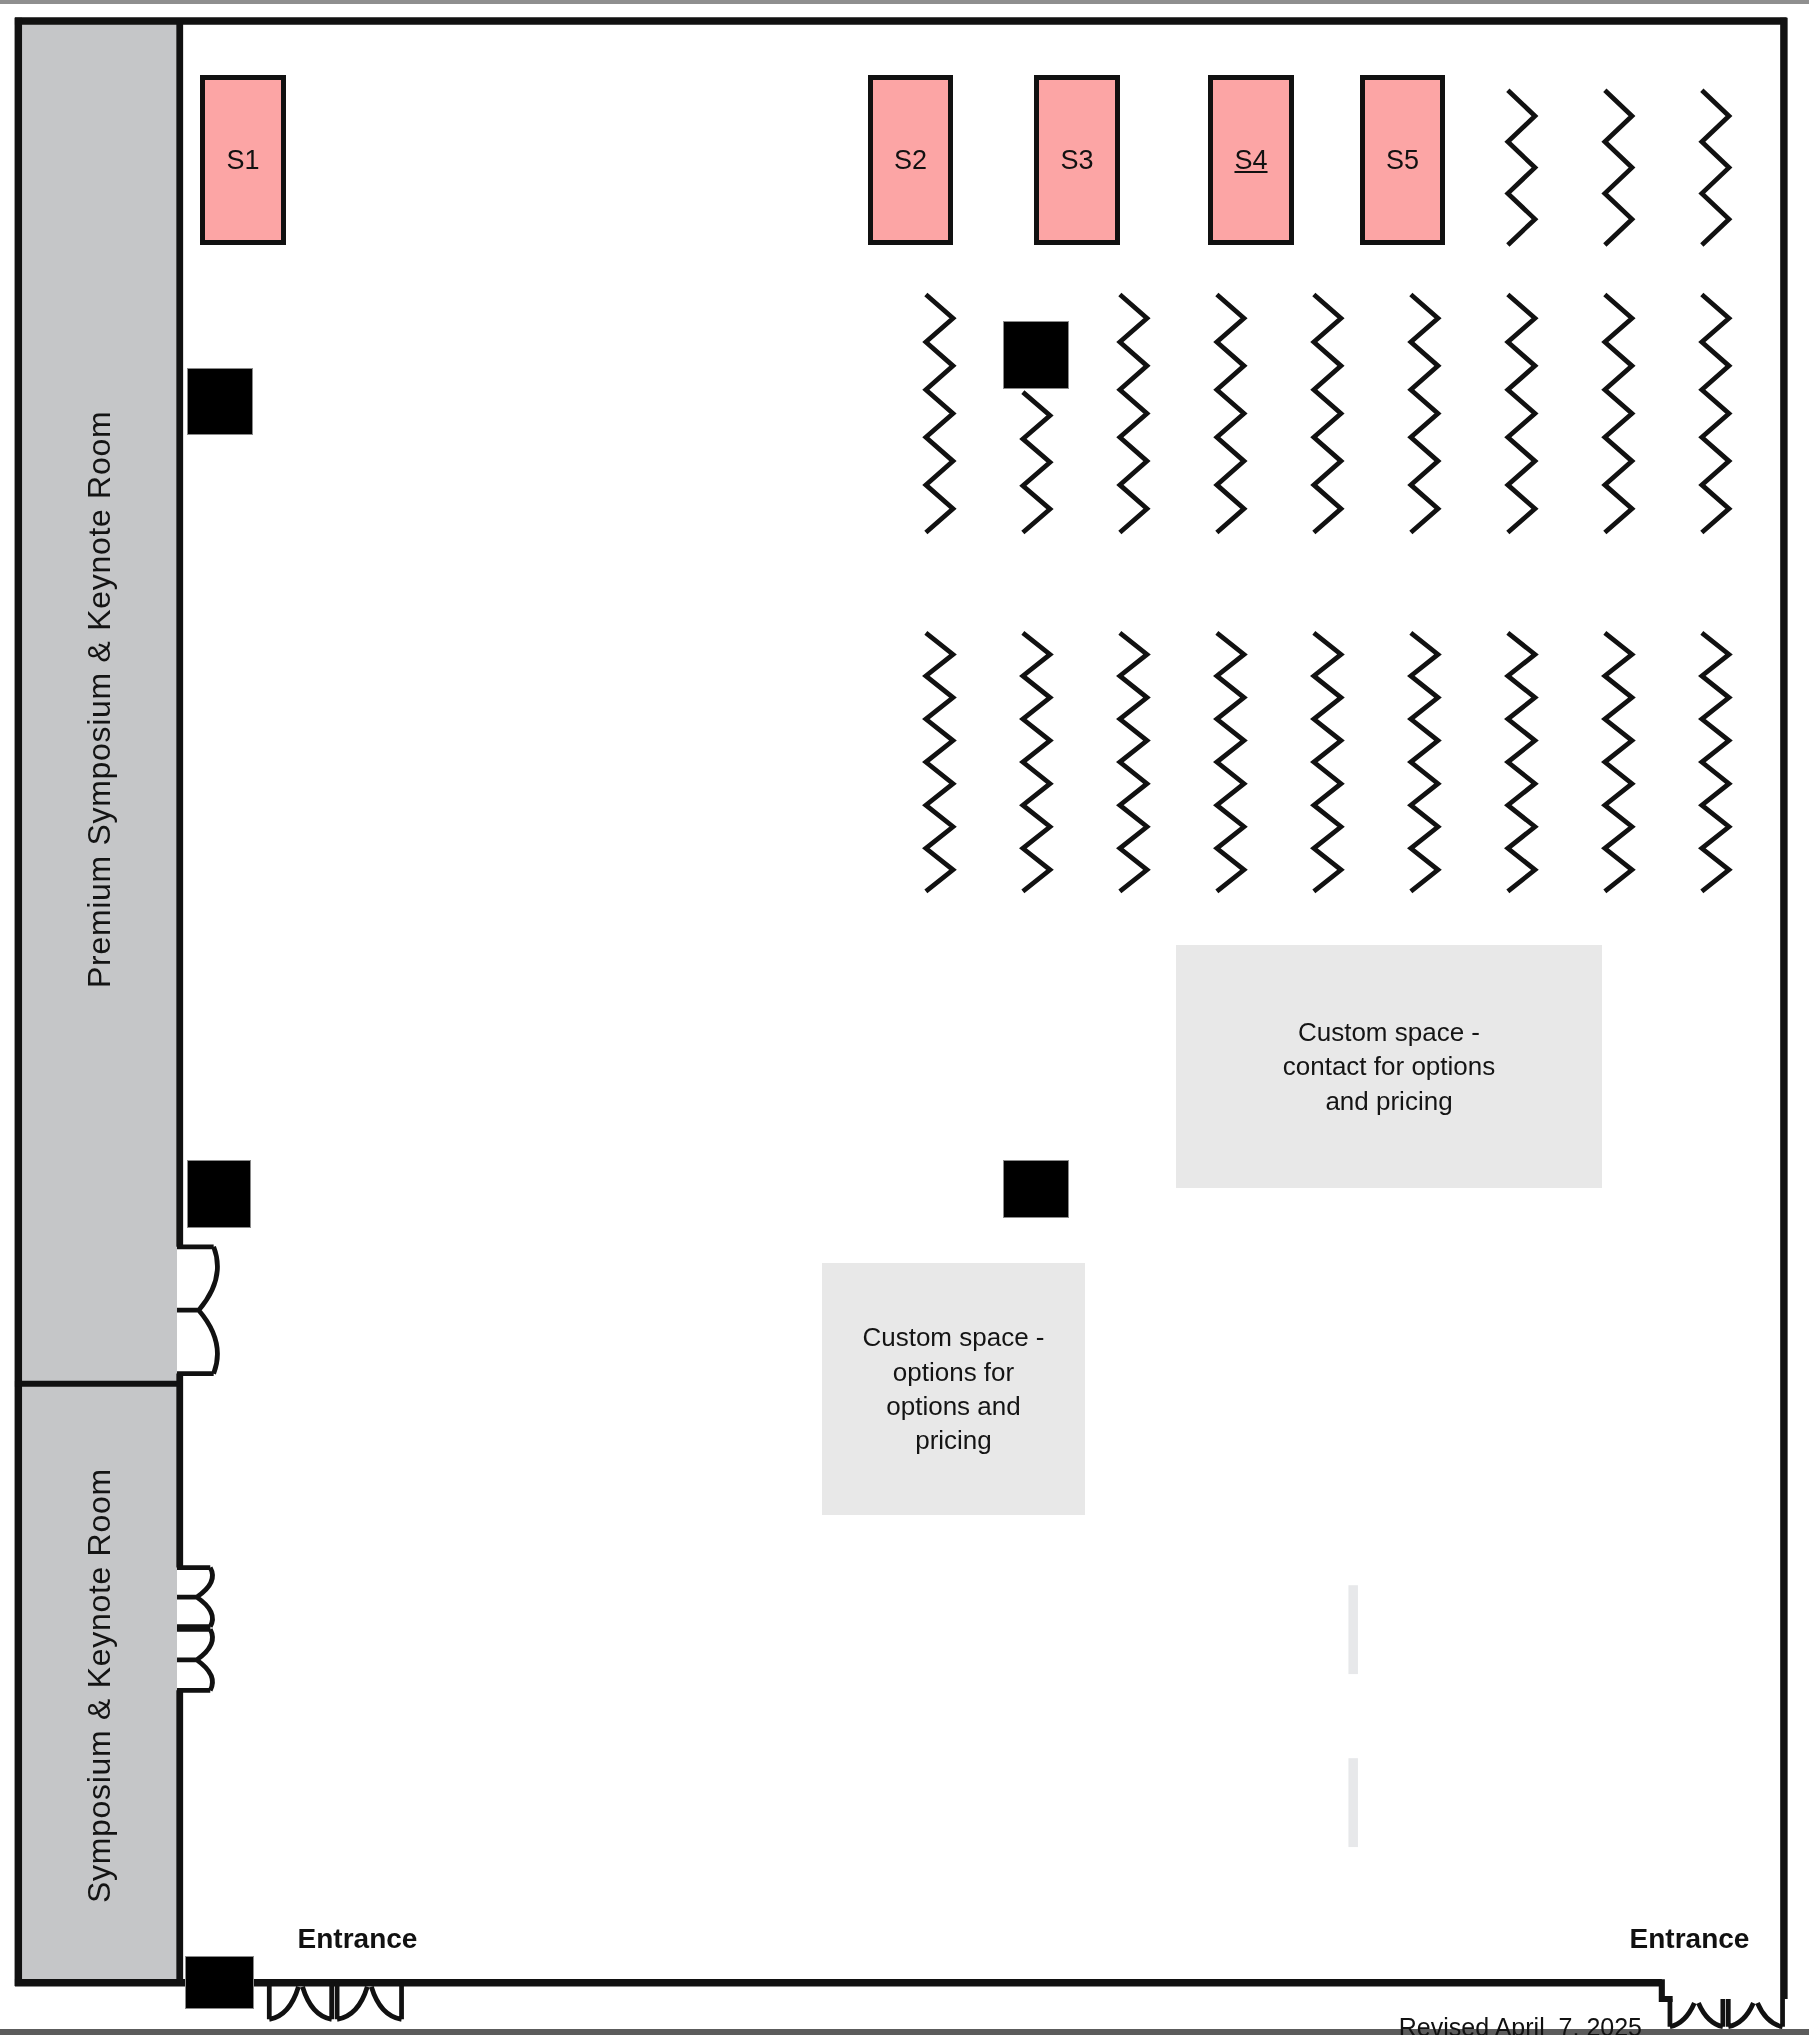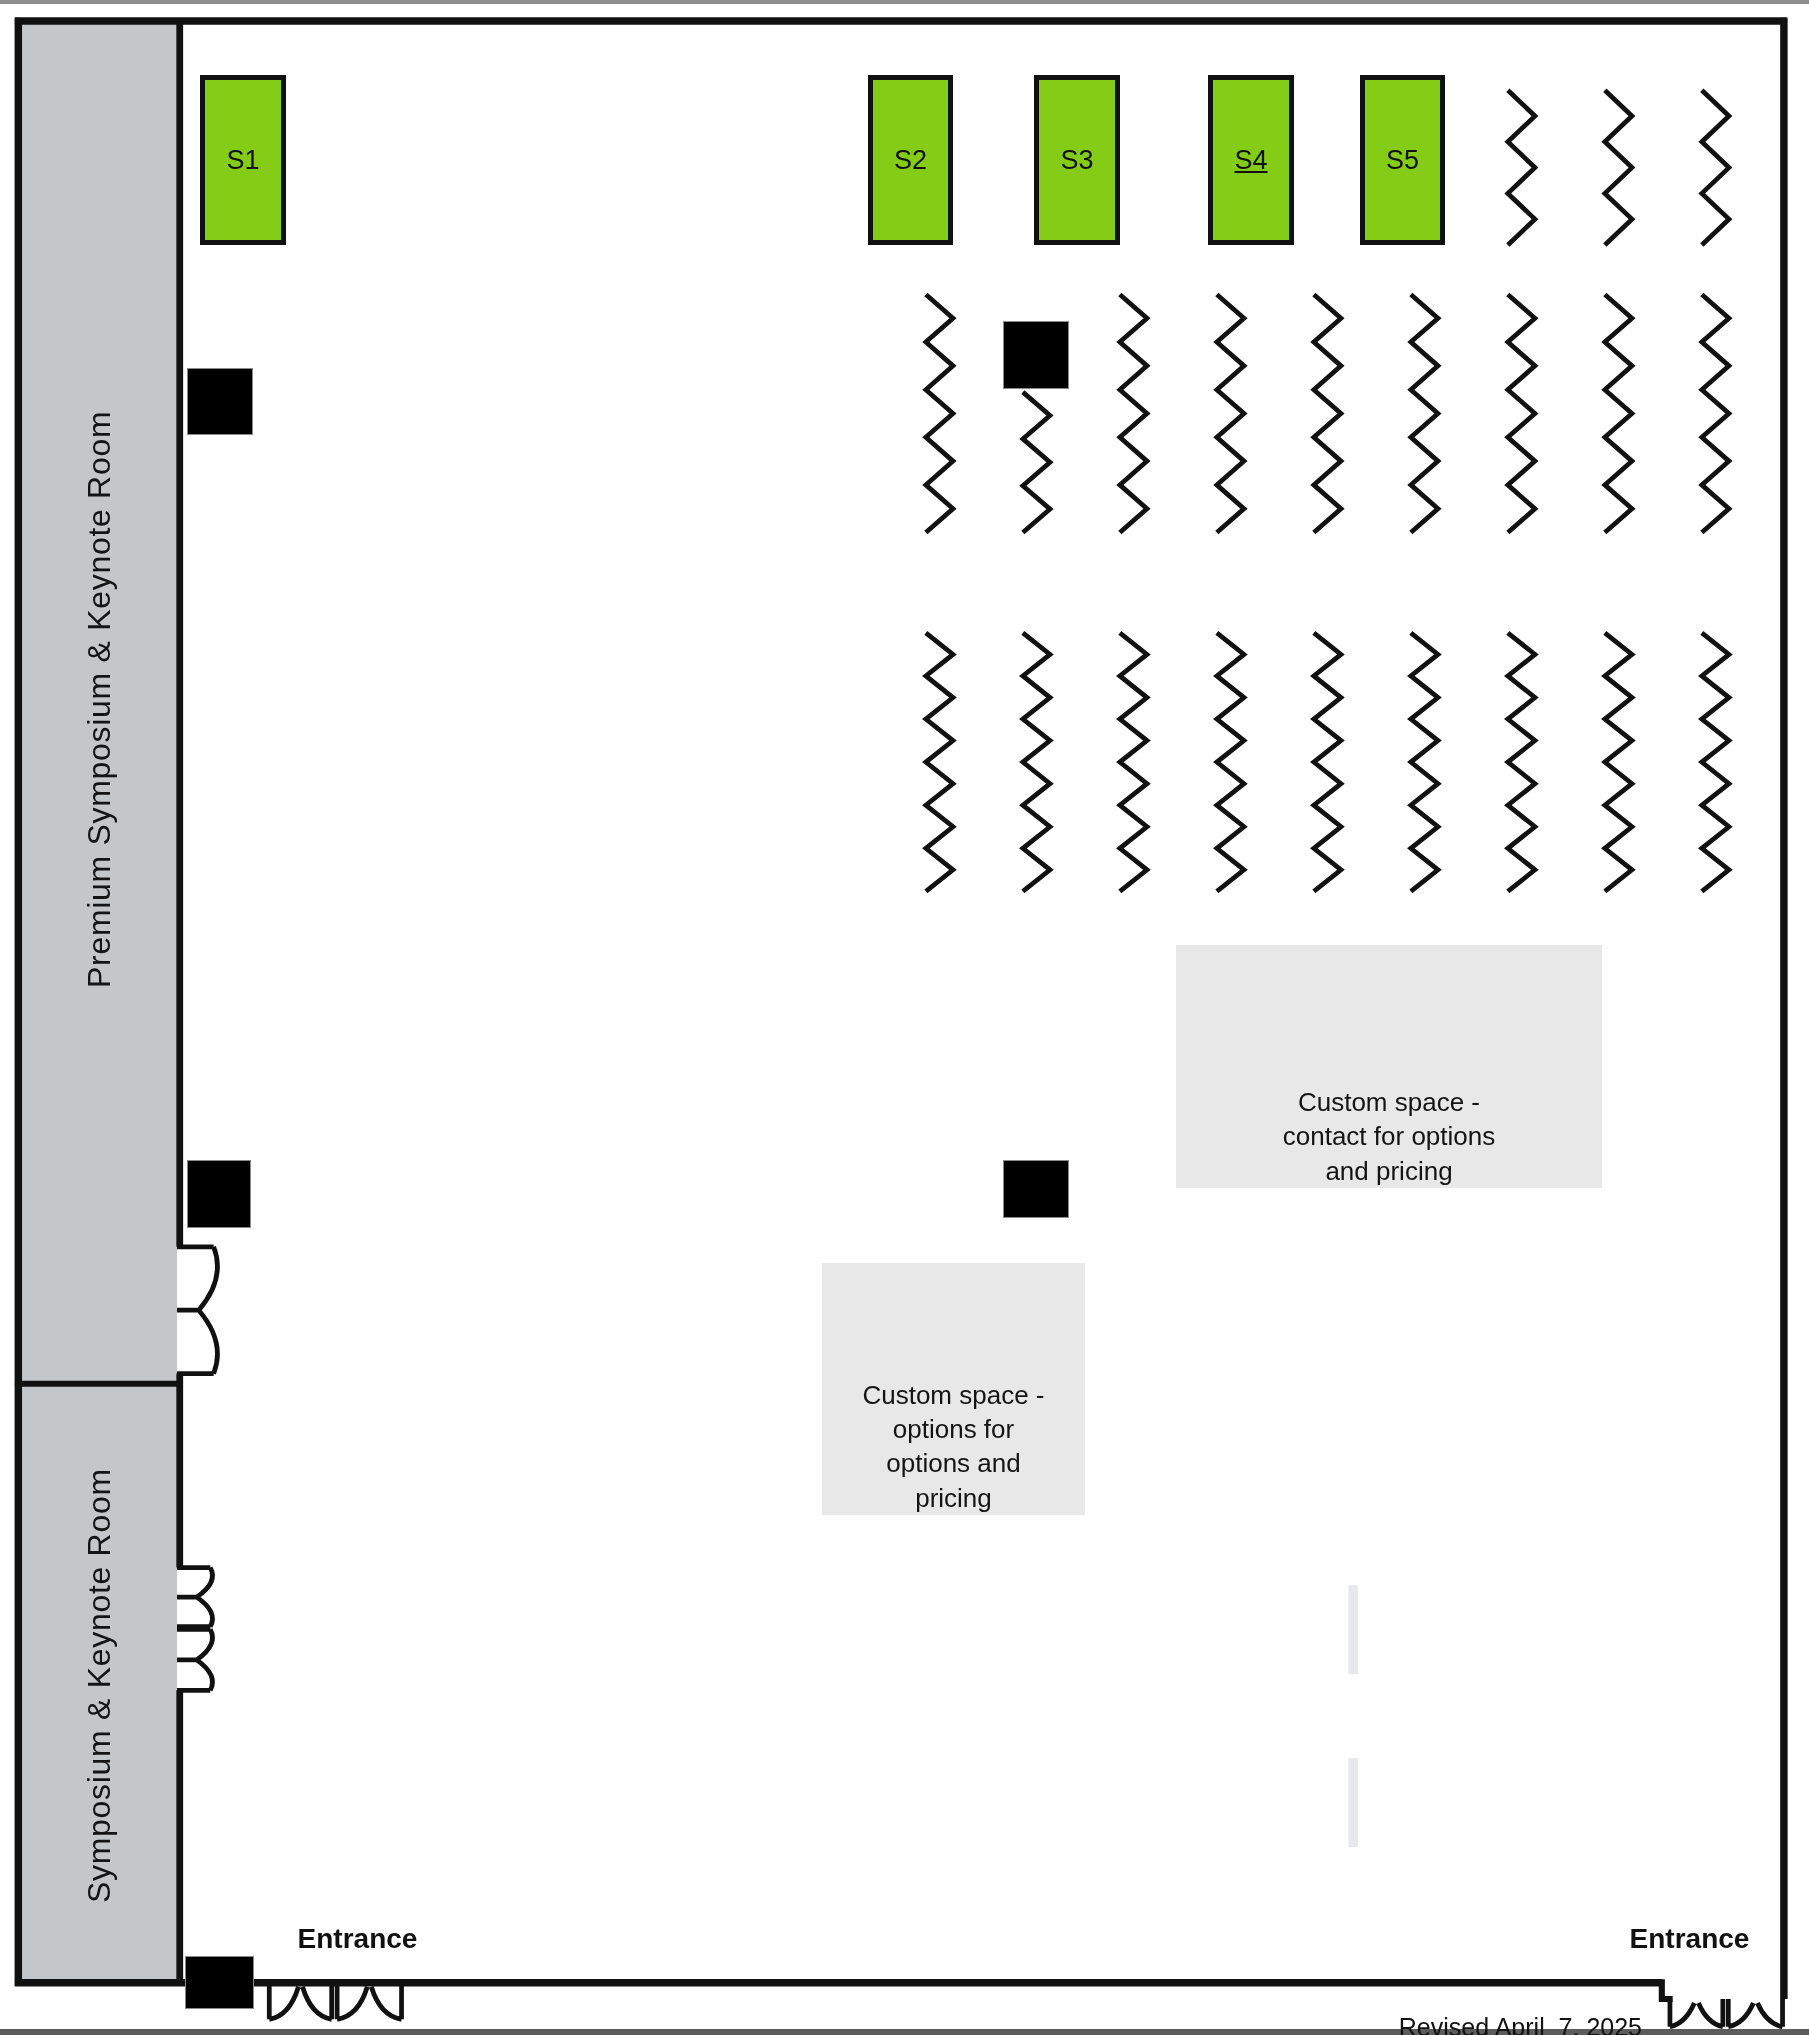--- a/index.html
+++ b/index.html
@@ -17,21 +17,21 @@
     position:absolute;left:72px;width:54px;display:flex;align-items:center;justify-content:center;
     writing-mode:vertical-rl;transform:rotate(180deg);
     font-size:32px;font-weight:500;letter-spacing:0.7px;white-space:nowrap;color:#141414;
   }
   .room-label.premium{top:224px;height:950px;}
   .room-label.symposium{top:1428px;height:516px;}
 
   svg.plan{position:absolute;left:0;top:0;z-index:2;}
 
   .booth{
-    position:absolute;top:75px;height:160px;background:#84cc16;border:5.4px solid #111;
+    position:absolute;top:75px;height:160px;background:#fca5a5;border:5.4px solid #111;
     display:flex;align-items:center;justify-content:center;font-size:27px;font-weight:500;z-index:3;
   }
   .booth.s1{left:200px;width:76px;}
   .booth.s2{left:868px;width:75px;text-align:center;}
   .booth.s3{left:1034px;width:76px;}
   .booth.s4{left:1208px;width:76px;text-decoration:underline;}
   .booth.s5{left:1360px;width:75px;}
 
   .poster-hall-title{
     position:absolute;left:1092px;top:560px;width:516px;text-align:center;
@@ -40,21 +40,21 @@
 
   .pillar{position:absolute;background:#000;border:1.4px solid #8a8a8a;box-sizing:border-box;z-index:4;}
   .pillar.wall-1{left:187px;top:368px;width:66px;height:67px;}
   .pillar.wall-2{left:187px;top:1160px;width:64px;height:68px;}
   .pillar.wall-3{left:185px;top:1956px;width:69px;height:53px;}
   .pillar.hall-1{left:1003px;top:321px;width:66px;height:68px;}
   .pillar.hall-2{left:1003px;top:1160px;width:66px;height:58px;}
 
   .custom-space{
     position:absolute;background:#e8e8e8;display:flex;flex-direction:column;
-    align-items:center;justify-content:flex-end;text-align:center;
+    align-items:center;justify-content:center;text-align:center;
     font-size:26px;line-height:1.32;color:#141414;z-index:3;
   }
   .custom-space.right{left:1176px;top:945px;width:426px;height:243px;}
   .custom-space.left{left:822px;top:1263px;width:263px;height:252px;}
 
   .entrance-label{
     position:absolute;top:1923px;width:285px;text-align:center;
     font-size:28px;font-weight:600;z-index:3;
   }
   .entrance-label.west{left:215px;}

